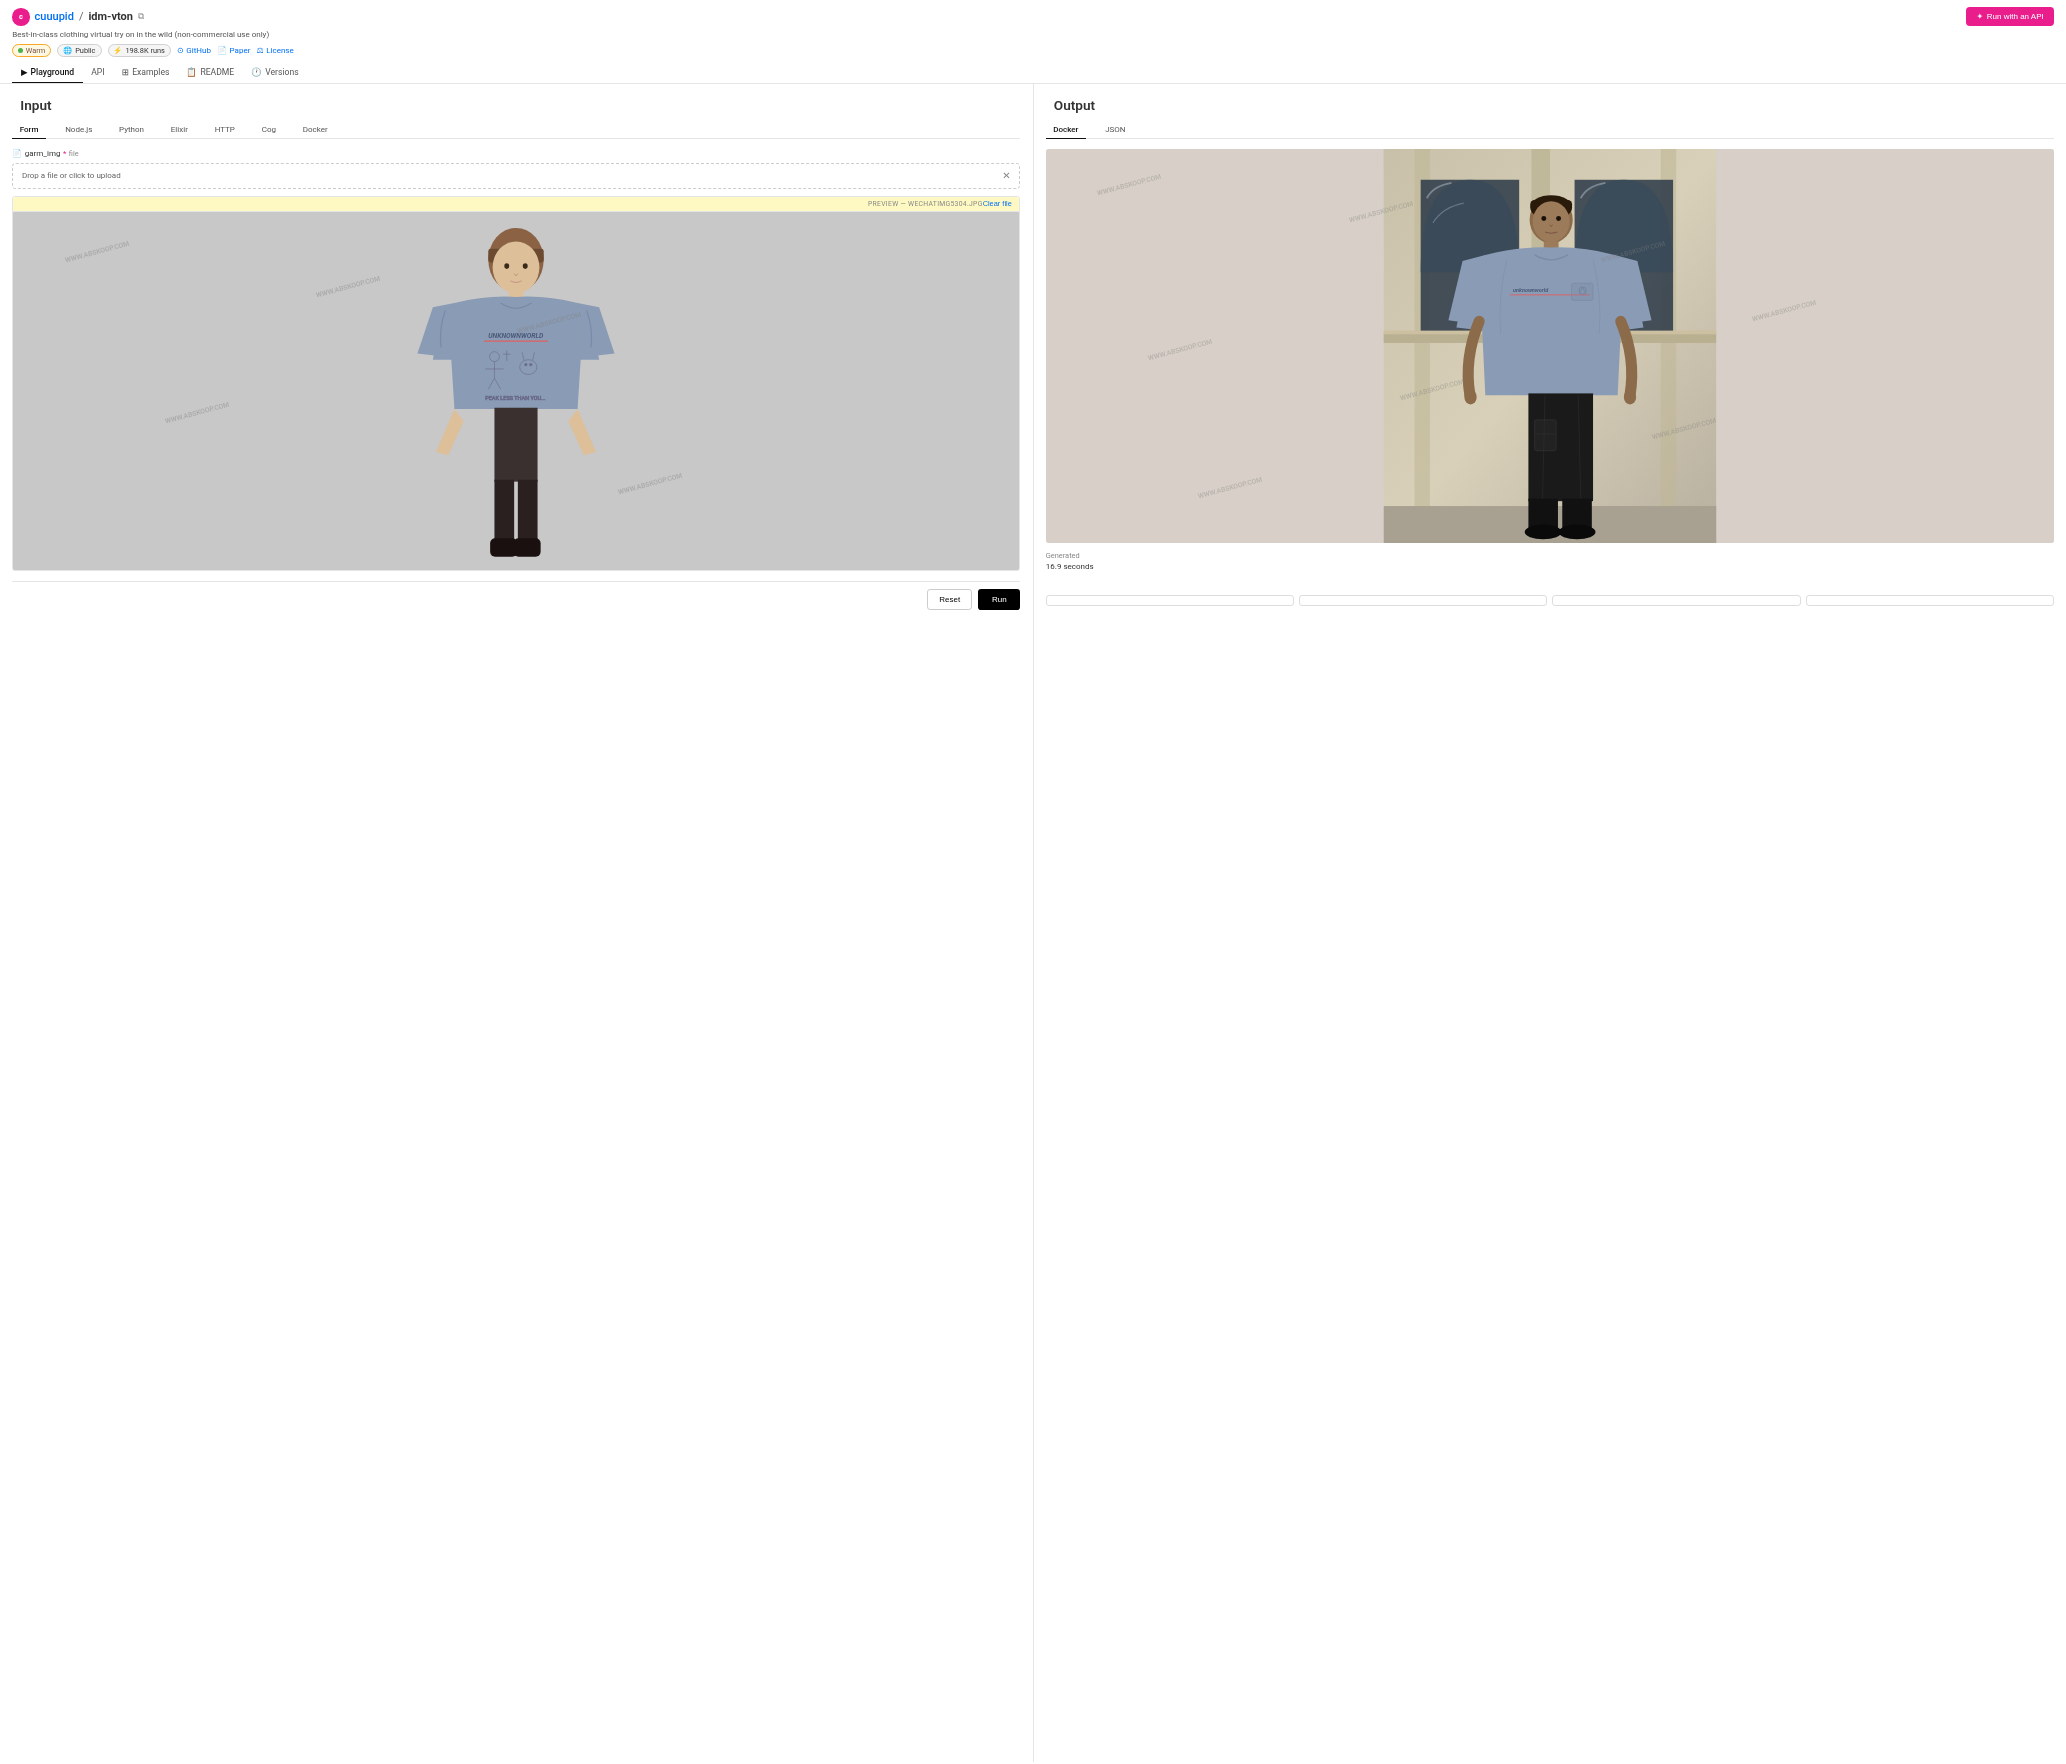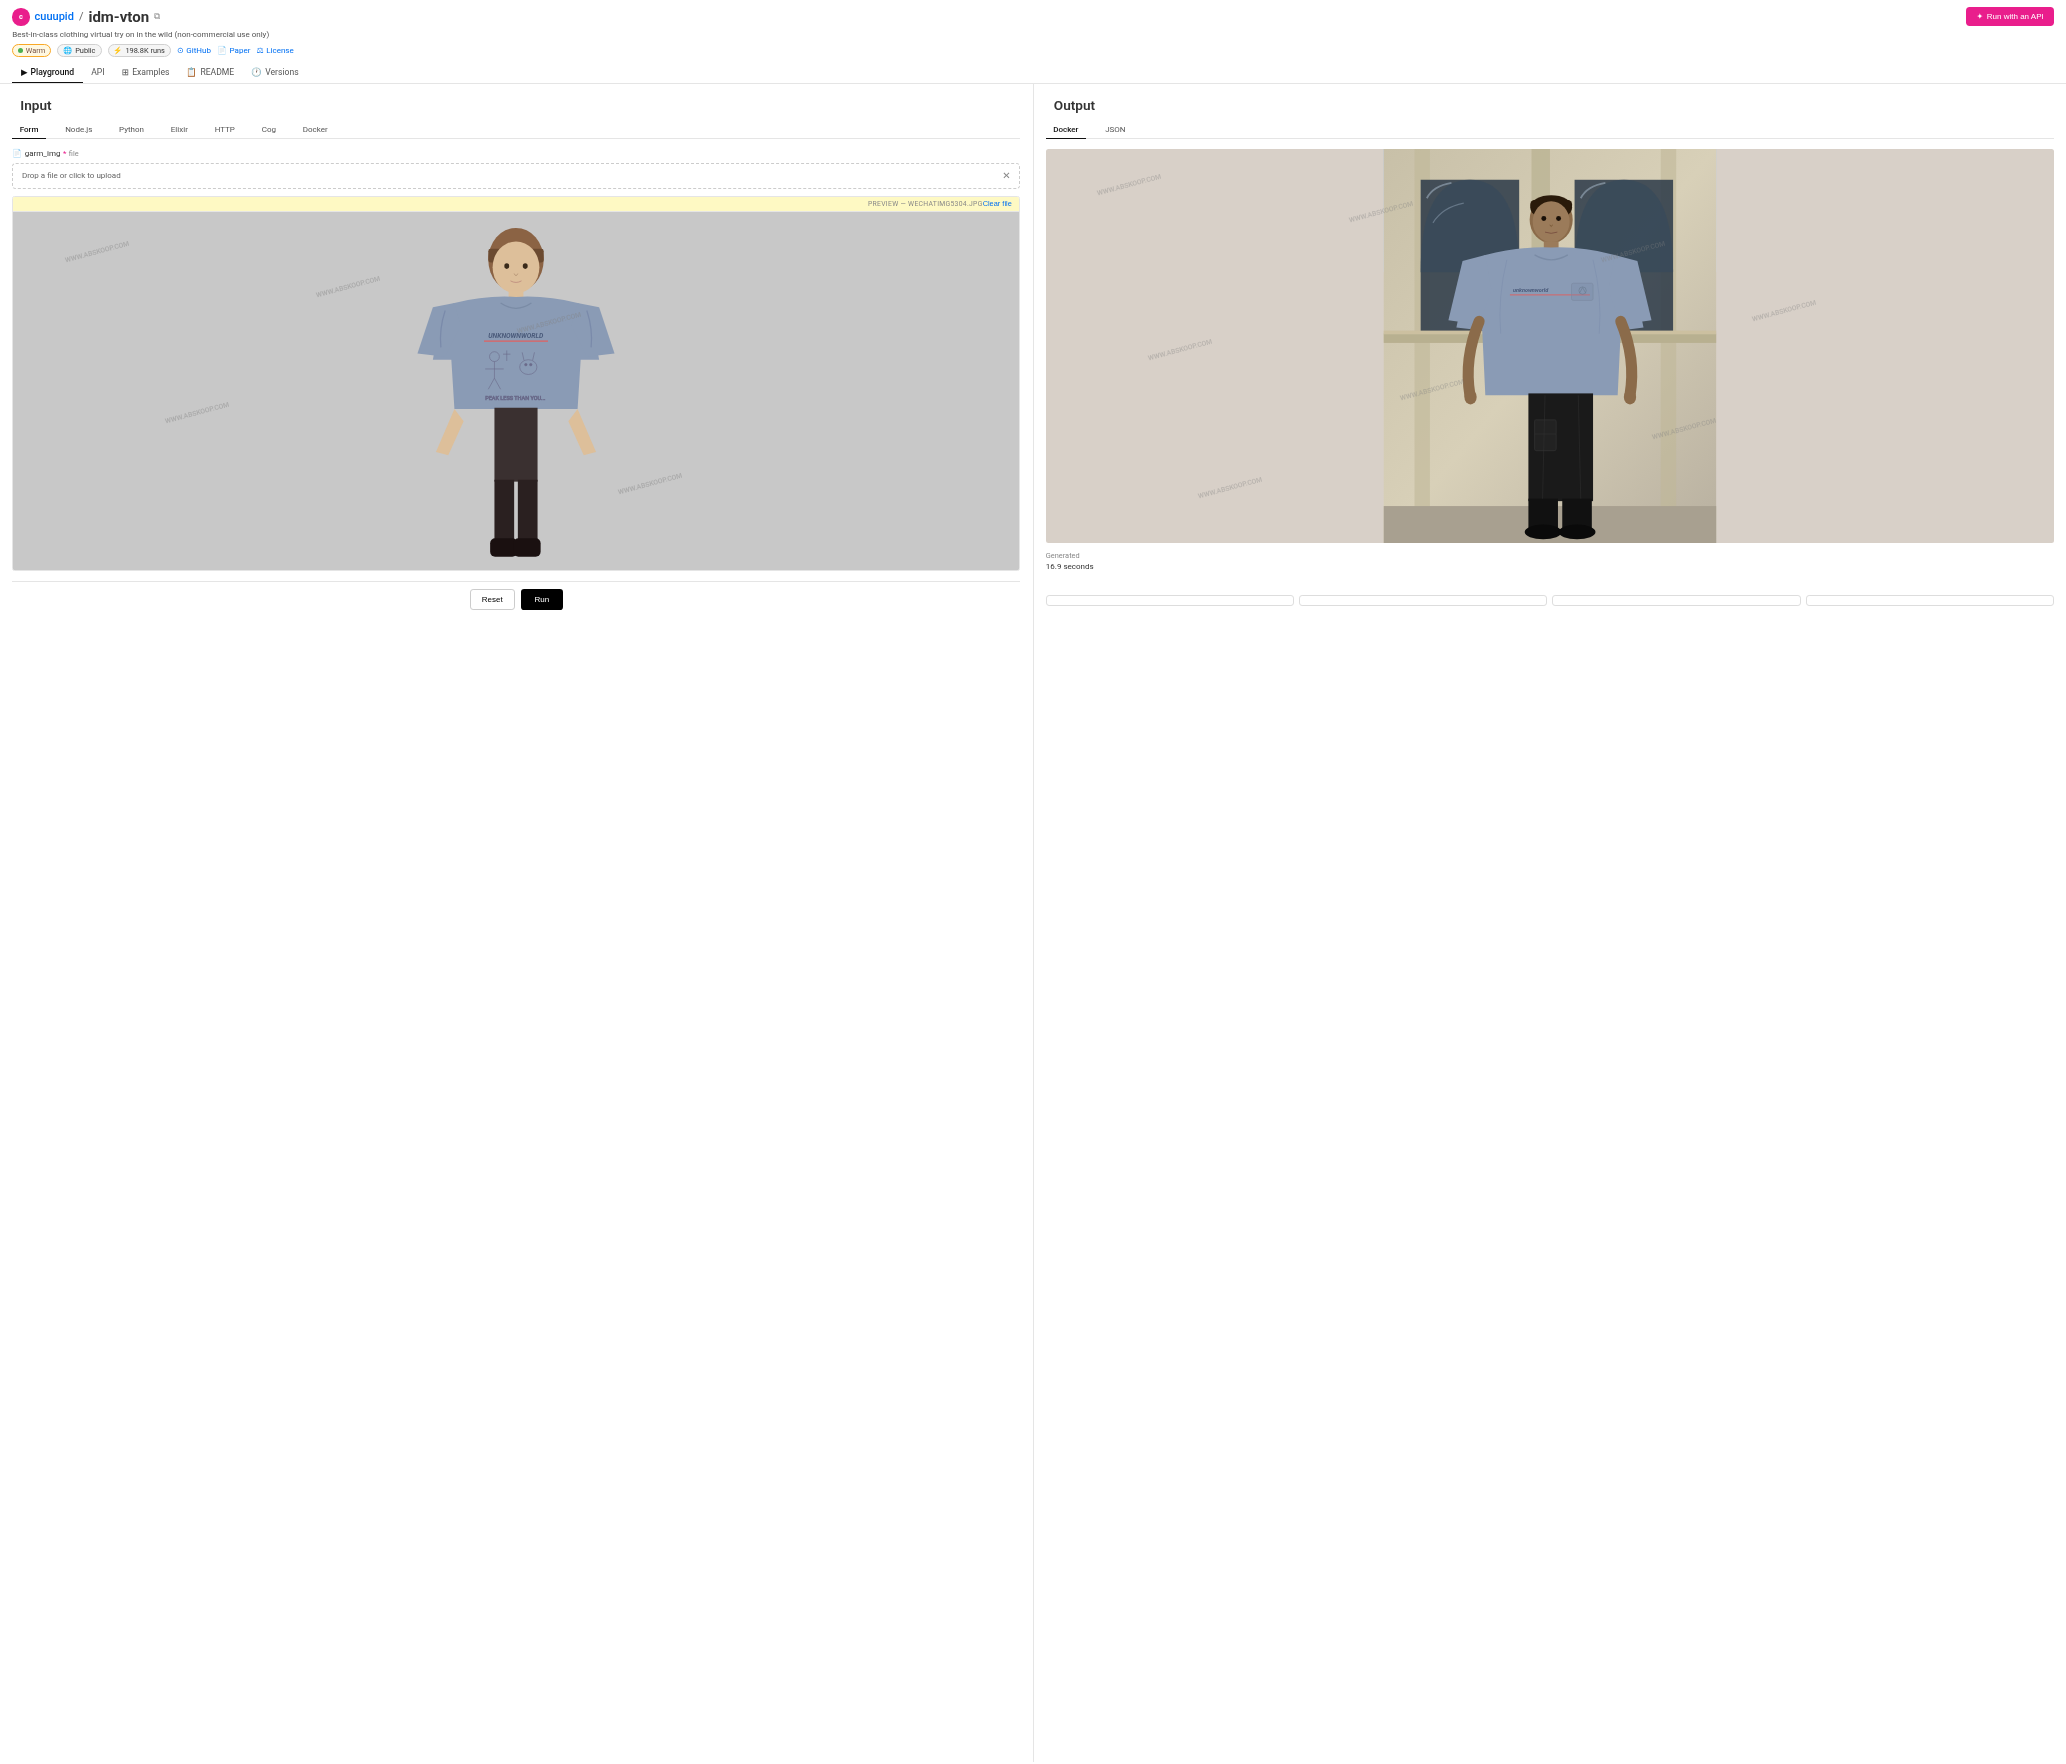--- a/index.html
+++ b/index.html
@@ -52,21 +52,21 @@
   </style>
 </head>
 <body>
 
 <div class="header">
   <div class="header-top">
     <div class="repo-title">
       <div class="repo-avatar">c</div>
       <span style="color:#0070f3;font-weight:500;cursor:pointer;">cuuupid</span>
       <span style="color:#666;">/</span>
-      <span style="font-weight:700;font-size:15px;">idm-vton</span>
+      <span style="font-weight:700;font-size:11px;">idm-vton</span>
       <span style="color:#888;cursor:pointer;font-size:8.6px;">⧉</span>
     </div>
     <button class="run-api-btn">
       <span>✦</span>
       <span>Run with an API</span>
     </button>
   </div>
 
   <p class="repo-description">Best-in-class clothing virtual try on in the wild (non-commercial use only)</p>
 
@@ -227,21 +227,21 @@
             <rect x="148" y="520" width="44" height="30" rx="8" fill="#1a1010"></rect>
             <rect x="186" y="520" width="44" height="30" rx="8" fill="#1a1010"></rect>
 
             <path d="M90,310 L60,380 L80,385 L105,330" fill="#DDBF9A"></path>
             <path d="M290,310 L320,380 L300,385 L275,330" fill="#DDBF9A"></path>
           </svg>
         </div>
       </div>
     </div>
 
-    <div style="display:flex;justify-content:center;gap:6.2px;margin-top:10px;padding-top:7.4px;border-top:0.6px solid #e5e5e5;">
+    <div style="display:flex;justify-content:flex-end;gap:6.2px;margin-top:10px;padding-top:7.4px;border-top:0.6px solid #e5e5e5;">
       <button class="reset-btn">Reset</button>
       <button class="run-btn">Run</button>
     </div>
   </div>
 
   <div style="flex:1; padding:12.3px;">
     <h2 class="panel-title">Output</h2>
 
     <div class="sub-tabs">
       <div class="sub-tab active">Docker</div>

